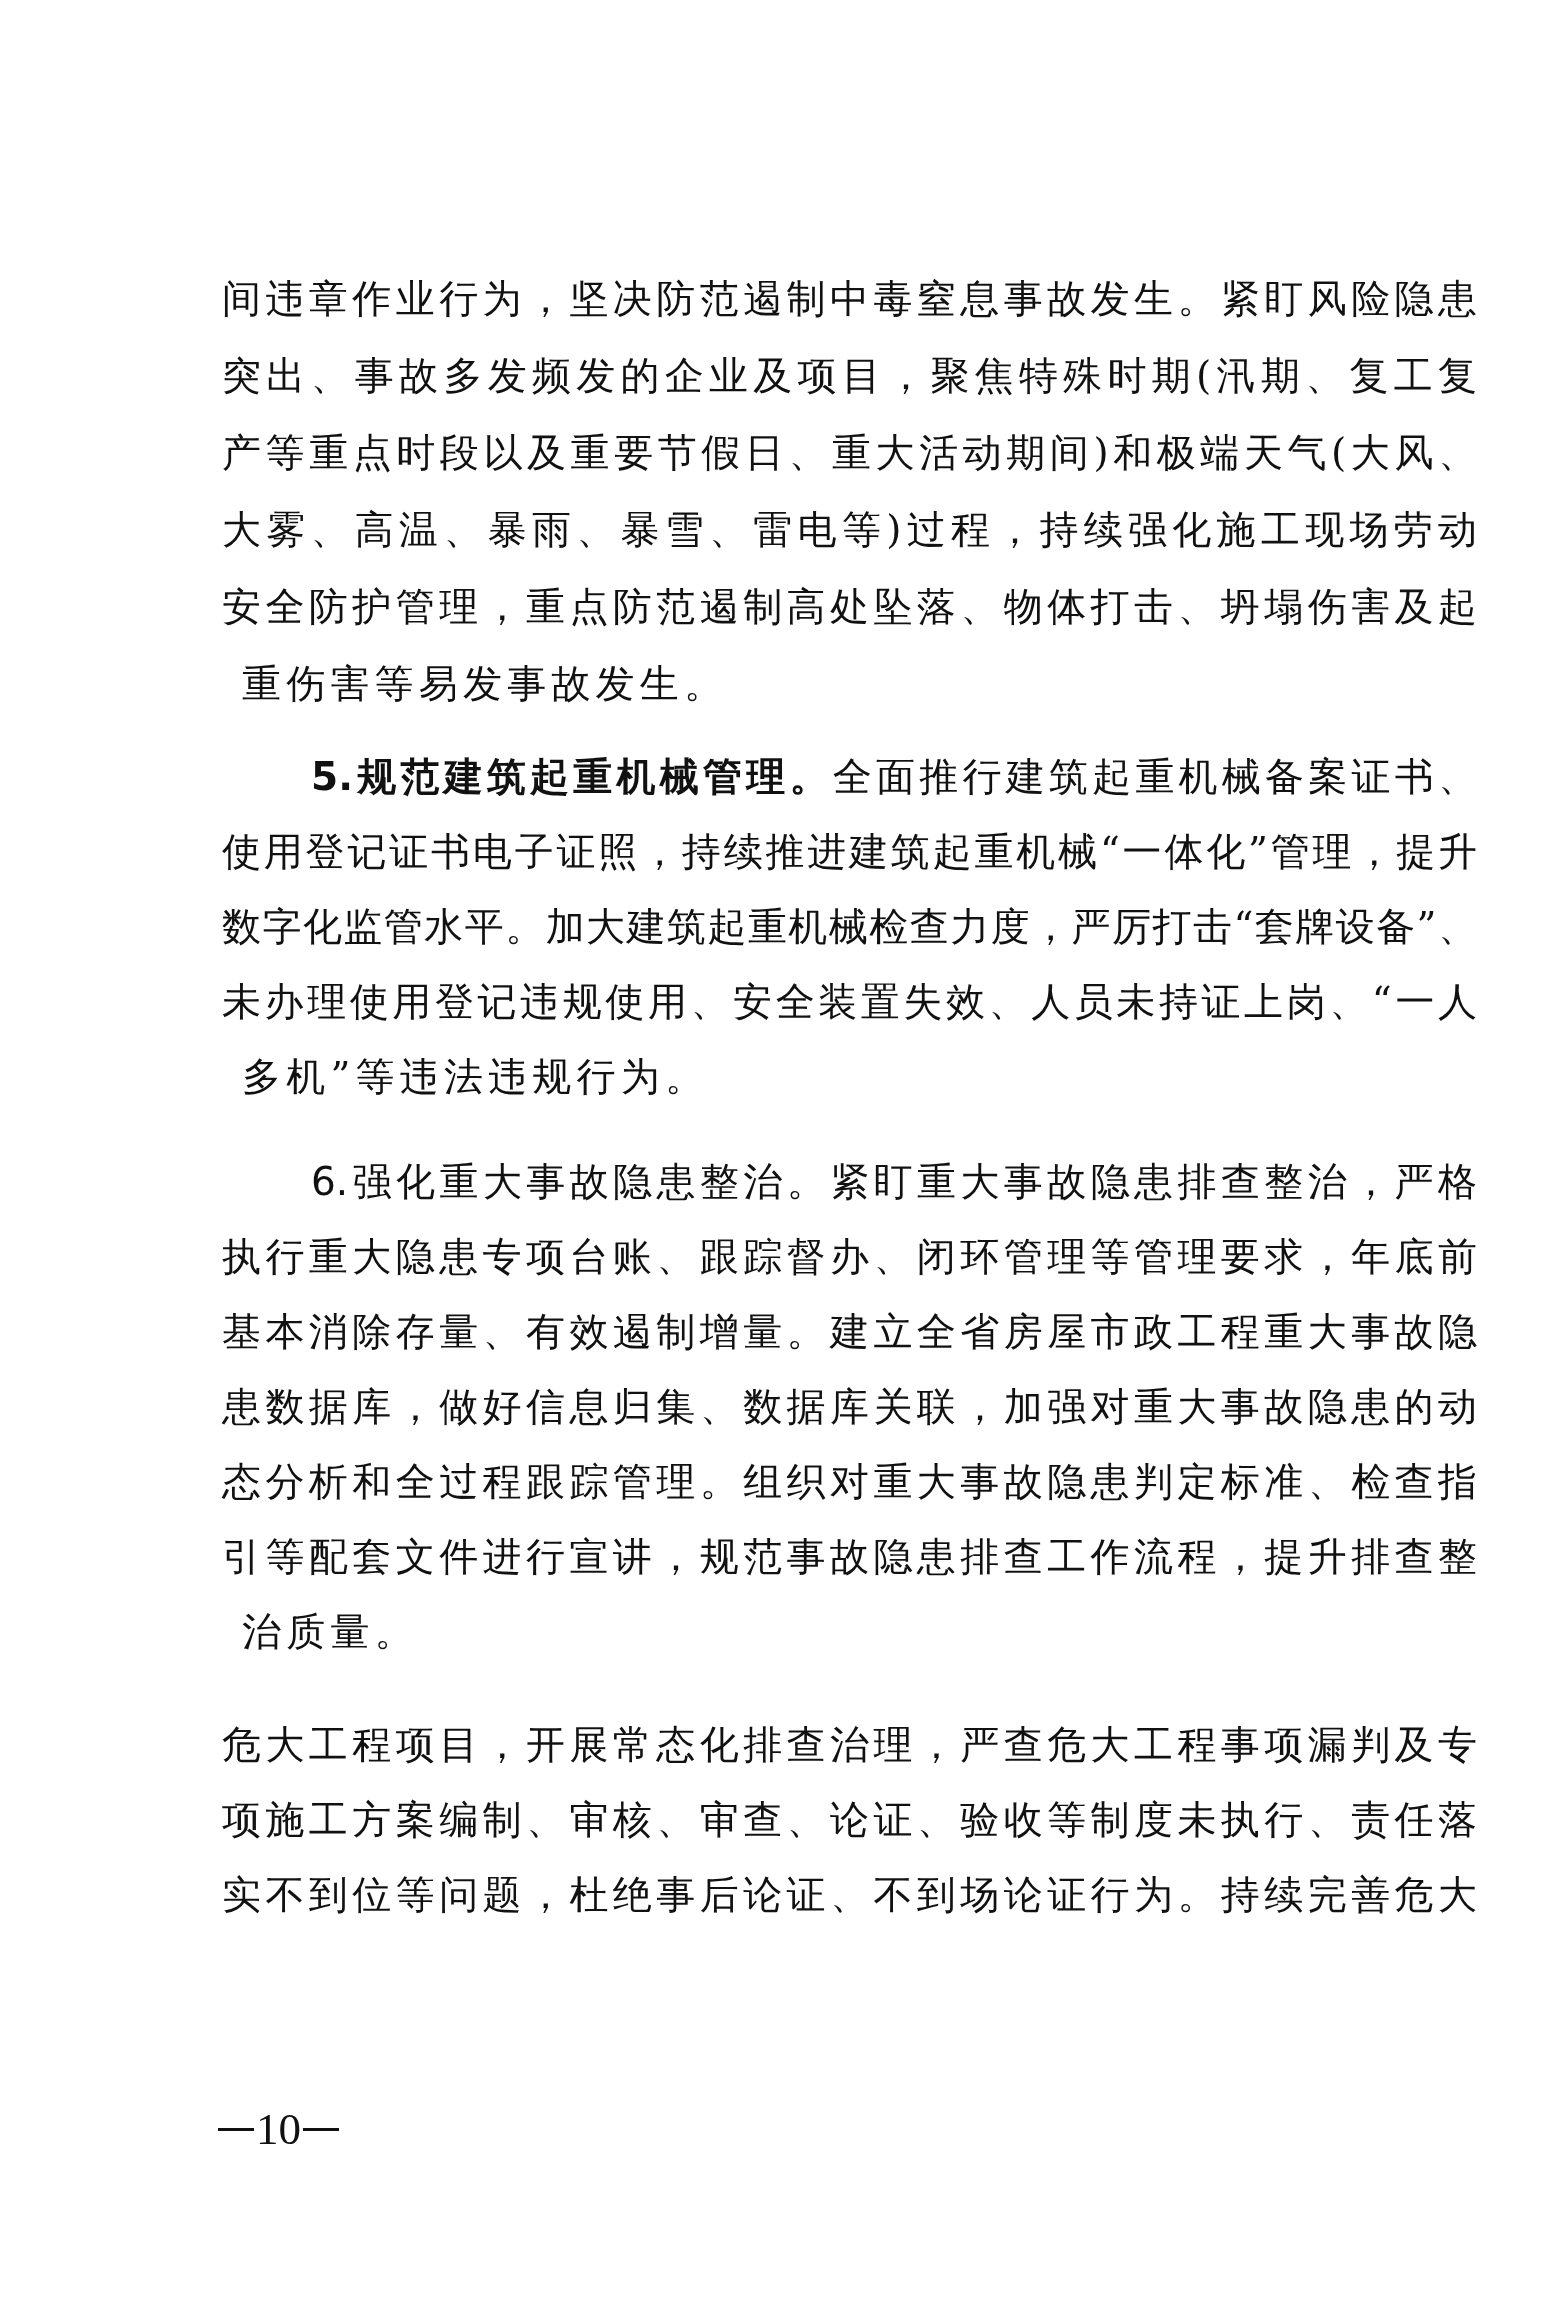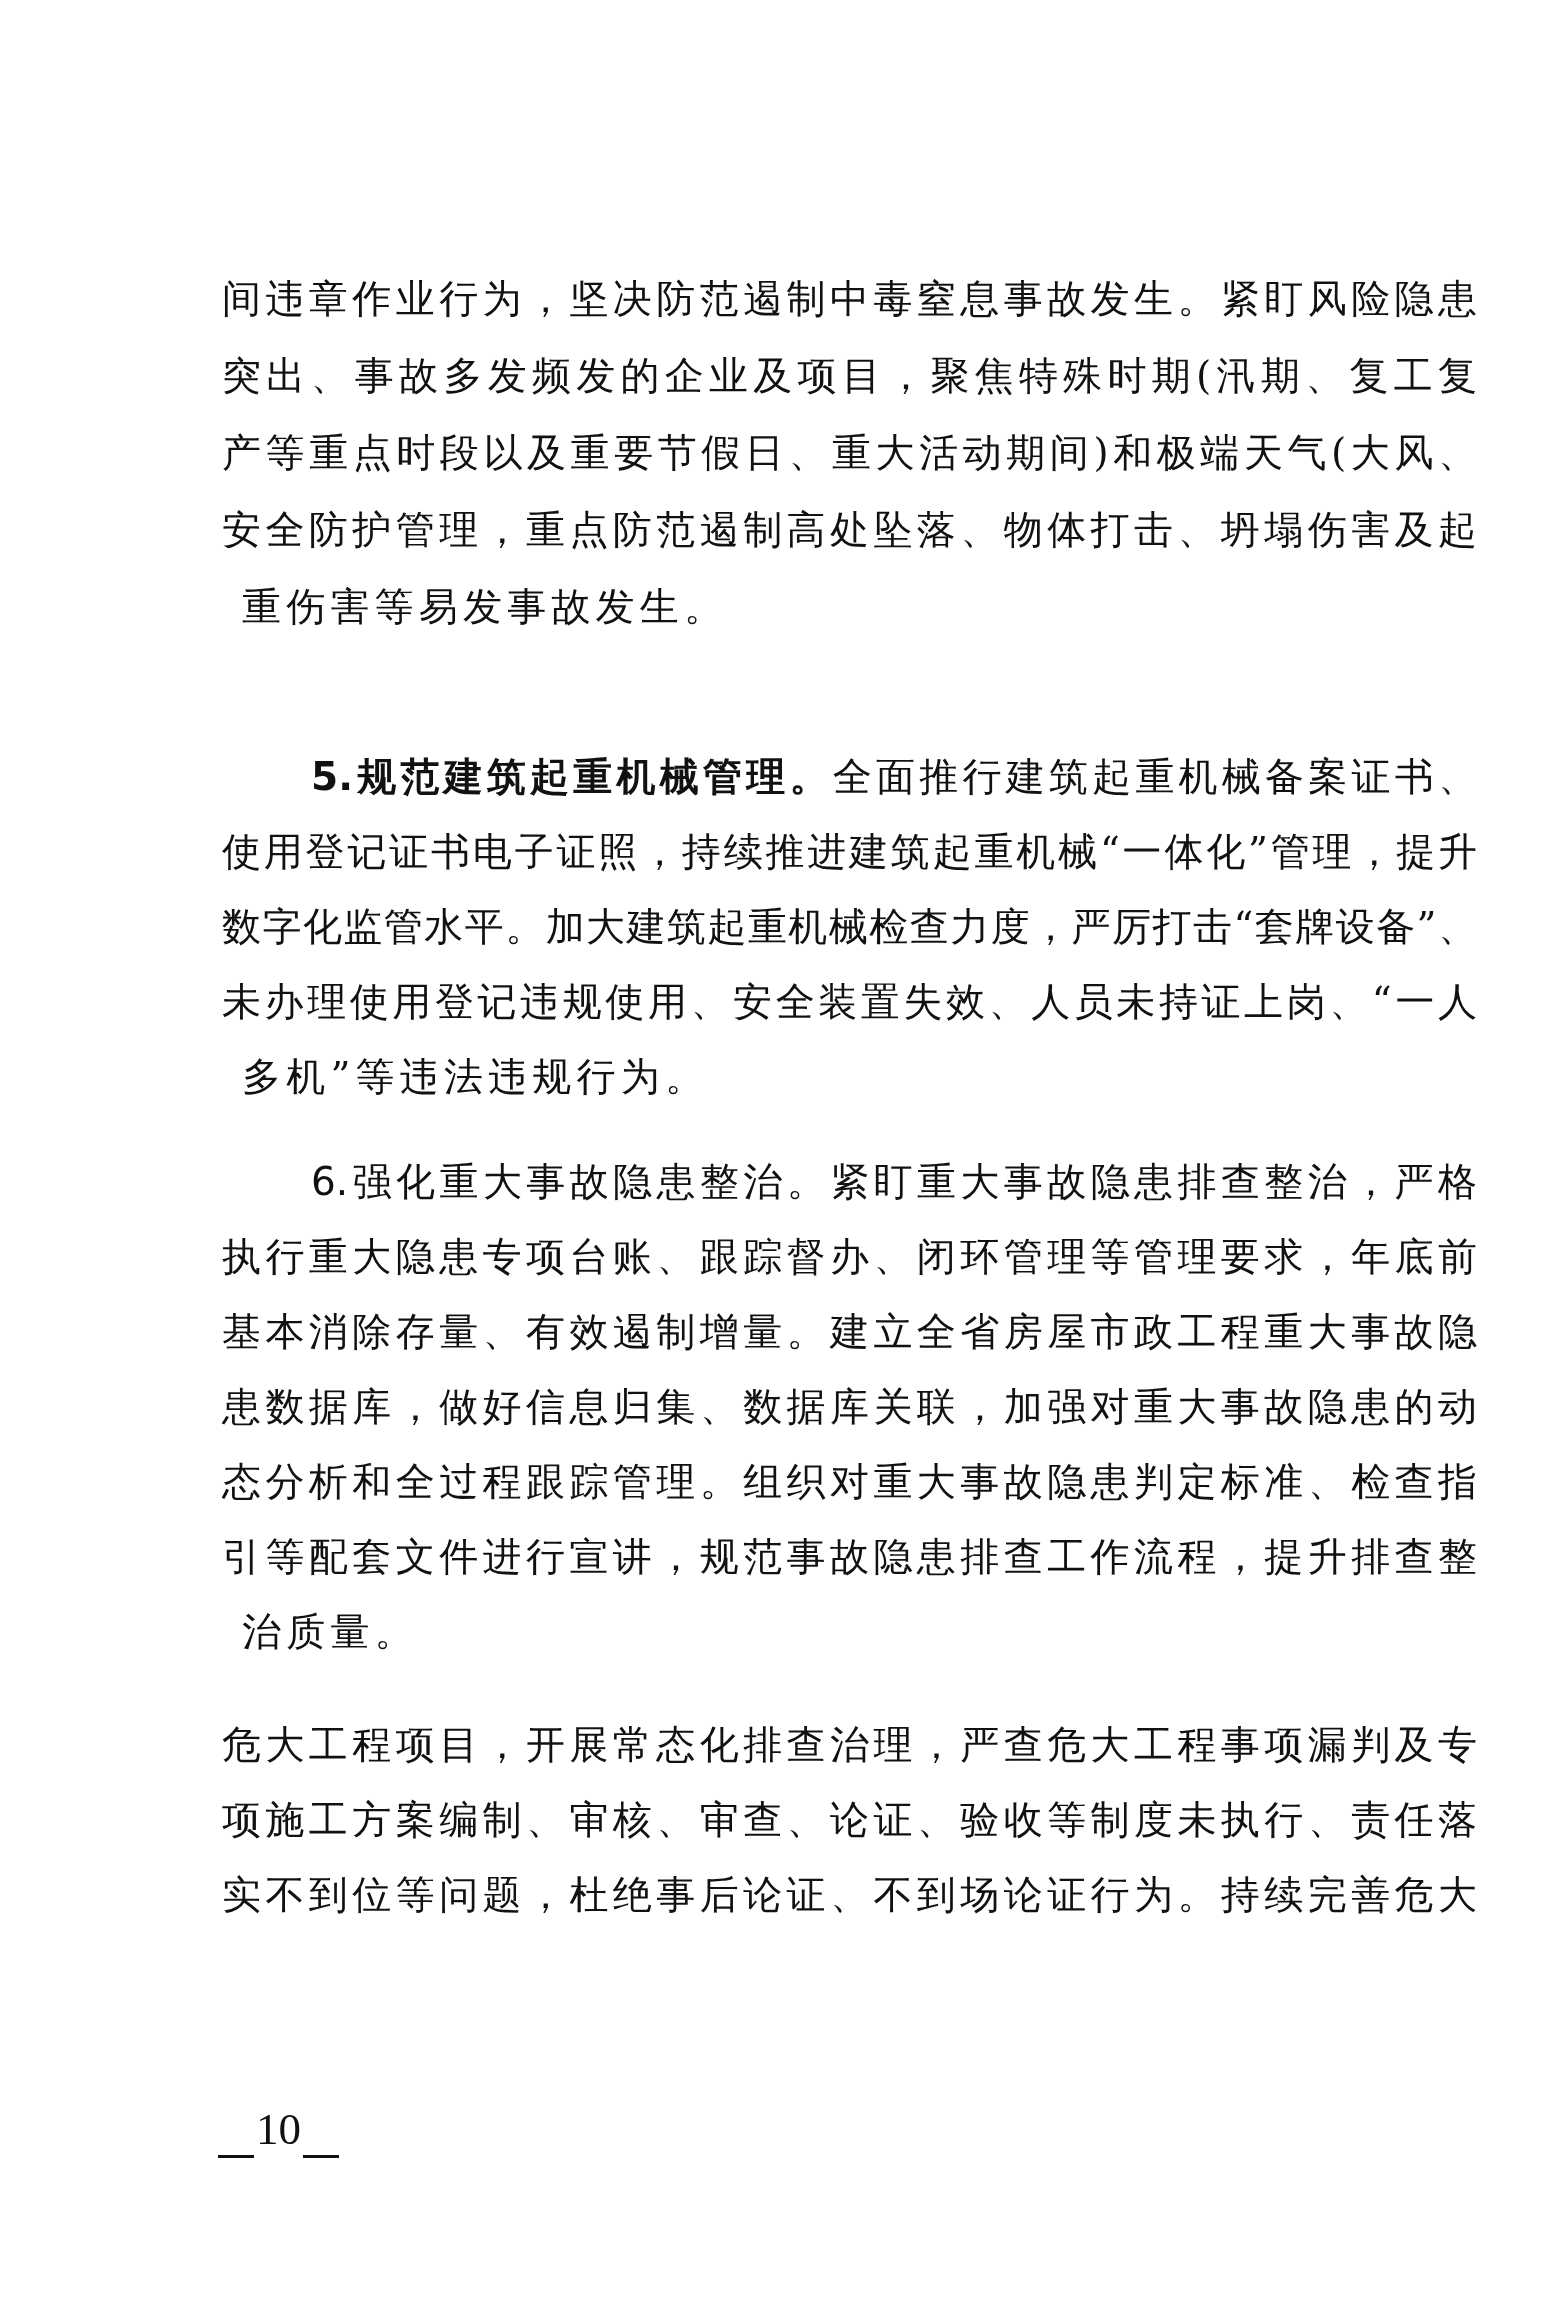--- a/index.html
+++ b/index.html
@@ -60,41 +60,42 @@
   }
   .footer {
     position: absolute;
     left: 218px;
     top: 2101px;
     height: 57px;
     line-height: 57px;
     font-family: "Liberation Serif", "DejaVu Serif", serif;
     font-size: 45px;
     display: flex;
-    align-items: flex-end;
+    align-items: center;
   }
   .footer .dash {
     display: inline-block;
     width: 36px;
     height: 2.6px;
     background: #111111;
   }
   .footer .pg {
     padding: 0 2.1px;
   }
 </style>
 </head>
 <body>
 
 <div class="page">
 
   <div class="para p1" style="top:260px;">
     <span class="line">间违章作业行为，坚决防范遏制中毒窒息事故发生。紧盯风险隐患</span>
     <span class="line">突出、事故多发频发的企业及项目，聚焦特殊时期(汛期、复工复</span>
     <span class="line">产等重点时段以及重要节假日、重大活动期间)和极端天气(大风、</span>
+    <span class="line">大雾、高温、暴雨、暴雪、雷电等)过程，持续强化施工现场劳动</span>
     <span class="line">安全防护管理，重点防范遏制高处坠落、物体打击、坍塌伤害及起</span>
     <span class="line last">重伤害等易发事故发生。</span>
   </div>
 
   <div class="para p5" style="top:739px;">
     <span class="line indent"><span class="heading-bold"><span class="num">5.</span><span>规范建筑起重机械管理。</span></span><span>全面推行建筑起重机械备案证书、</span></span>
     <span class="line">使用登记证书电子证照，持续推进建筑起重机械“一体化”管理，提升</span>
     <span class="line">数字化监管水平。加大建筑起重机械检查力度，严厉打击“套牌设备”、</span>
     <span class="line">未办理使用登记违规使用、安全装置失效、人员未持证上岗、“一人</span>
     <span class="line last">多机”等违法违规行为。</span>

